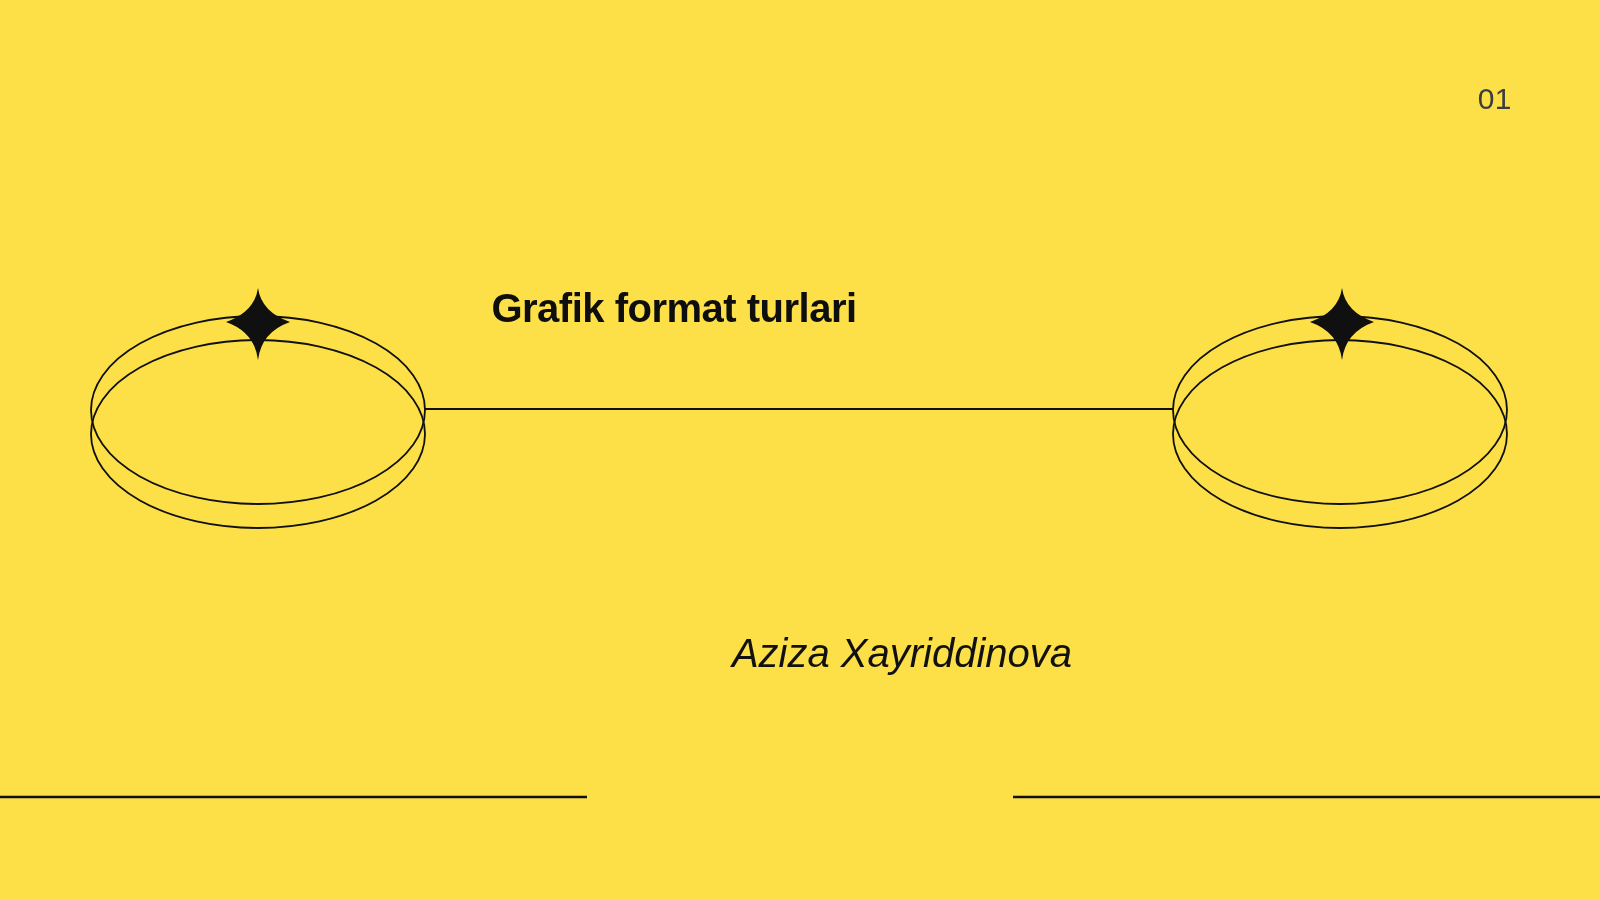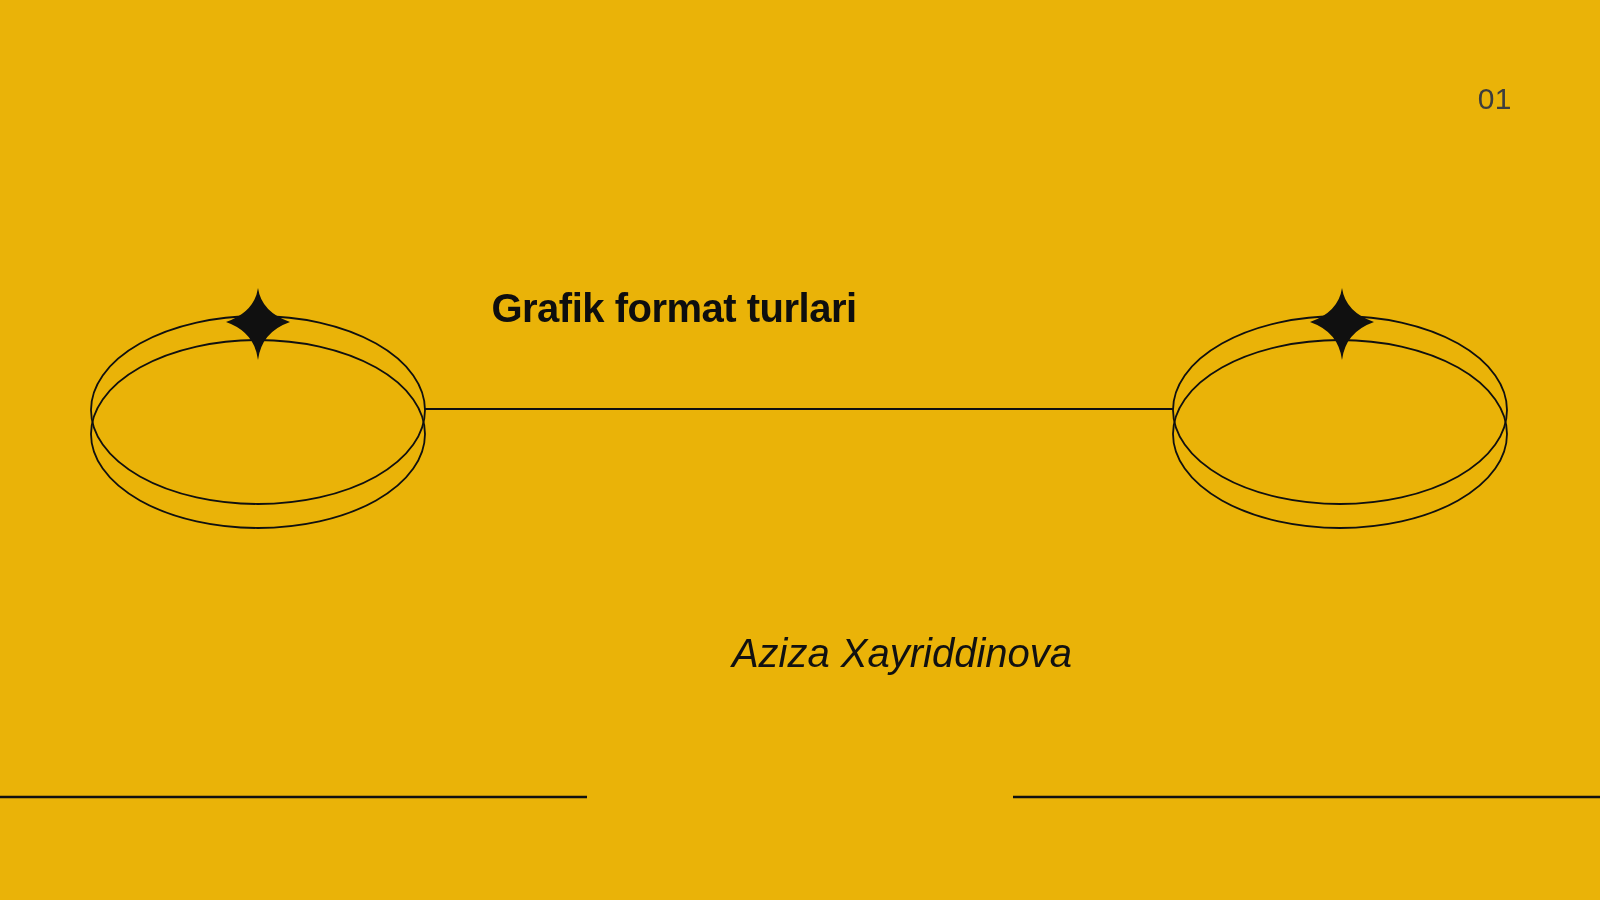--- a/index.html
+++ b/index.html
@@ -5,21 +5,21 @@
   * { margin: 0; padding: 0; box-sizing: border-box; }
   html, body {
     width: 1600px; height: 900px;
     overflow: hidden;
     background: #ffffff;
     font-family: "Liberation Sans", sans-serif;
   }
   .slide {
     position: relative;
     width: 1600px; height: 900px;
-    background: #eab308;
+    background: #fde047;
   }
   .decor-svg {
     position: absolute;
     left: 0; top: 0;
     width: 1600px; height: 900px;
   }
   .page-number {
     position: absolute;
     top: 84px;
     right: 88px;

